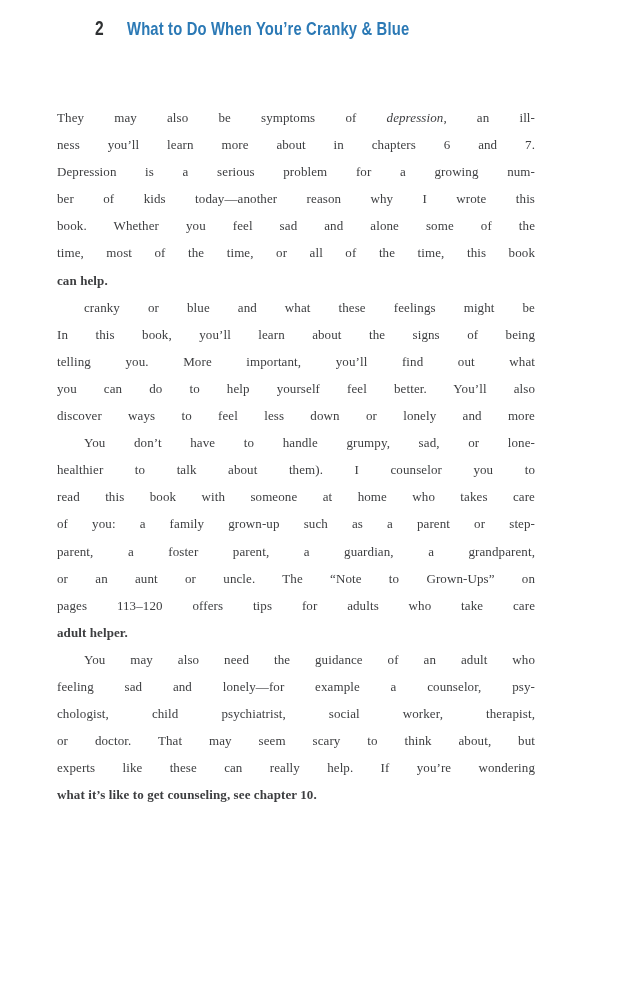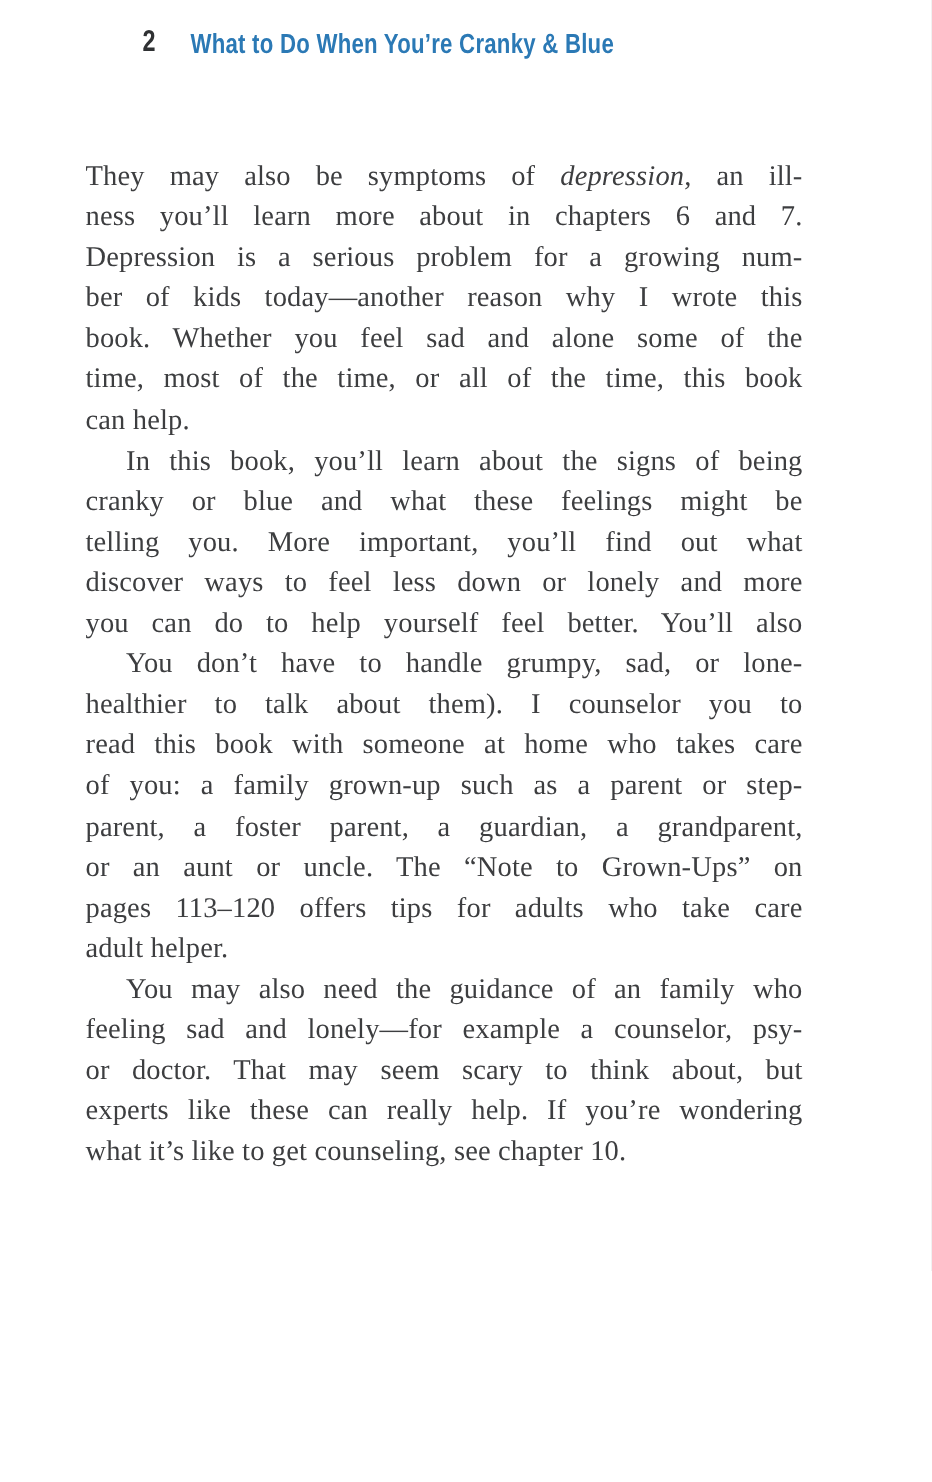--- a/index.html
+++ b/index.html
@@ -51,33 +51,34 @@
     transform: scaleX(0.8);
     transform-origin: left center;
     white-space: nowrap;
   }
   
   .body-text {
     position: absolute;
     left: 57px;
     top: 104px;
     width: 478px;
-    font-size: 19px;
+    font-size: 13px;
     line-height: 27.1px;
     color: #3d3e40;
     letter-spacing: 0.1px;
   }
   .para { margin: 0; }
   .line {
     text-align: justify;
     text-align-last: justify;
     white-space: normal;
   }
   .line.last {
     text-align-last: left;
+    font-weight: bold;
   }
   .para.indented .line:first-child {
     padding-left: 27px;
   }
   .line em {
     font-style: italic;
   }
 </style>
 </head>
 <body>
@@ -92,37 +93,38 @@
       <div class="para">
         <div class="line"><span>They may also be symptoms of </span><em>depression</em><span>, an ill-</span></div>
         <div class="line"><span>ness you’ll learn more about in chapters 6 and 7.</span></div>
         <div class="line"><span>Depression is a serious problem for a growing num-</span></div>
         <div class="line"><span>ber of kids today—another reason why I wrote this</span></div>
         <div class="line"><span>book. Whether you feel sad and alone some of the</span></div>
         <div class="line"><span>time, most of the time, or all of the time, this book</span></div>
         <div class="line last"><span>can help.</span></div>
       </div>
       <div class="para indented">
+        <div class="line"><span>cranky or blue and what these feelings might be</span></div>
         <div class="line"><span>In this book, you’ll learn about the signs of being</span></div>
-        <div class="line"><span>cranky or blue and what these feelings might be</span></div>
         <div class="line"><span>telling you. More important, you’ll find out what</span></div>
+        <div class="line"><span>you can do to help yourself feel better. You’ll also</span></div>
         <div class="line"><span>discover ways to feel less down or lonely and more</span></div>
-        <div class="line"><span>you can do to help yourself feel better. You’ll also</span></div>
       </div>
       <div class="para indented">
         <div class="line"><span>You don’t have to handle grumpy, sad, or lone-</span></div>
         <div class="line"><span>healthier to talk about them). I counselor you to</span></div>
         <div class="line"><span>read this book with someone at home who takes care</span></div>
         <div class="line"><span>of you: a family grown-up such as a parent or step-</span></div>
         <div class="line"><span>parent, a foster parent, a guardian, a grandparent,</span></div>
         <div class="line"><span>or an aunt or uncle. The “Note to Grown-Ups” on</span></div>
         <div class="line"><span>pages 113–120 offers tips for adults who take care</span></div>
         <div class="line last"><span>adult helper.</span></div>
       </div>
       <div class="para indented">
-        <div class="line"><span>You may also need the guidance of an family who</span></div>
+        <div class="line"><span>You may also need the guidance of an adult who</span></div>
         <div class="line"><span>feeling sad and lonely—for example a counselor, psy-</span></div>
+        <div class="line"><span>chologist, child psychiatrist, social worker, therapist,</span></div>
         <div class="line"><span>or doctor. That may seem scary to think about, but</span></div>
         <div class="line"><span>experts like these can really help. If you’re wondering</span></div>
         <div class="line last"><span>what it’s like to get counseling, see chapter 10.</span></div>
       </div>
     </main>
 </div>
 
 </body></html>

